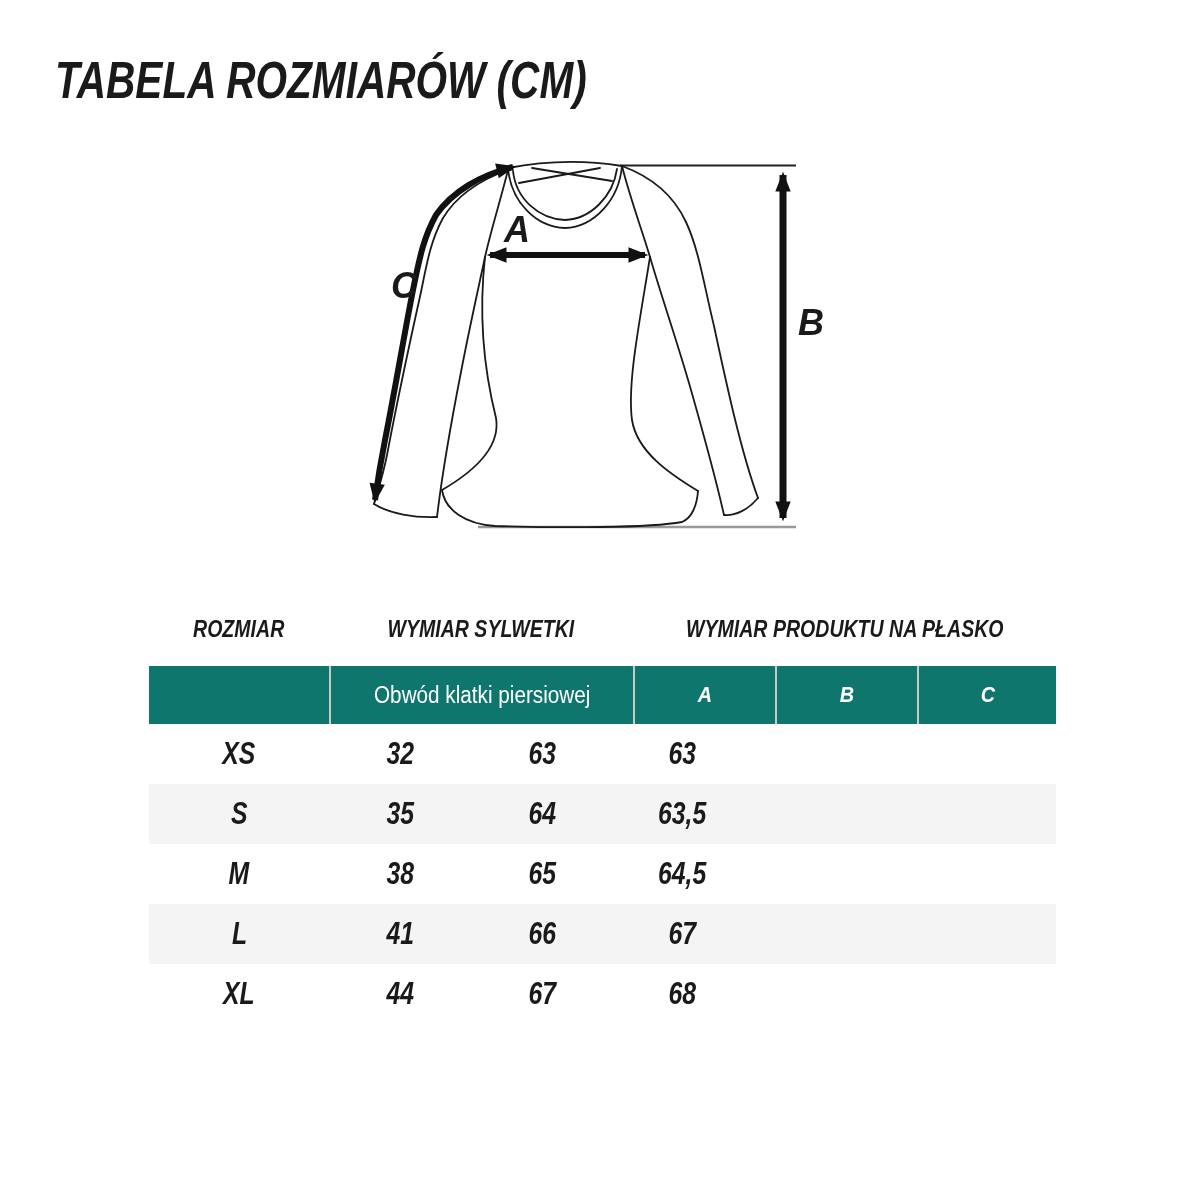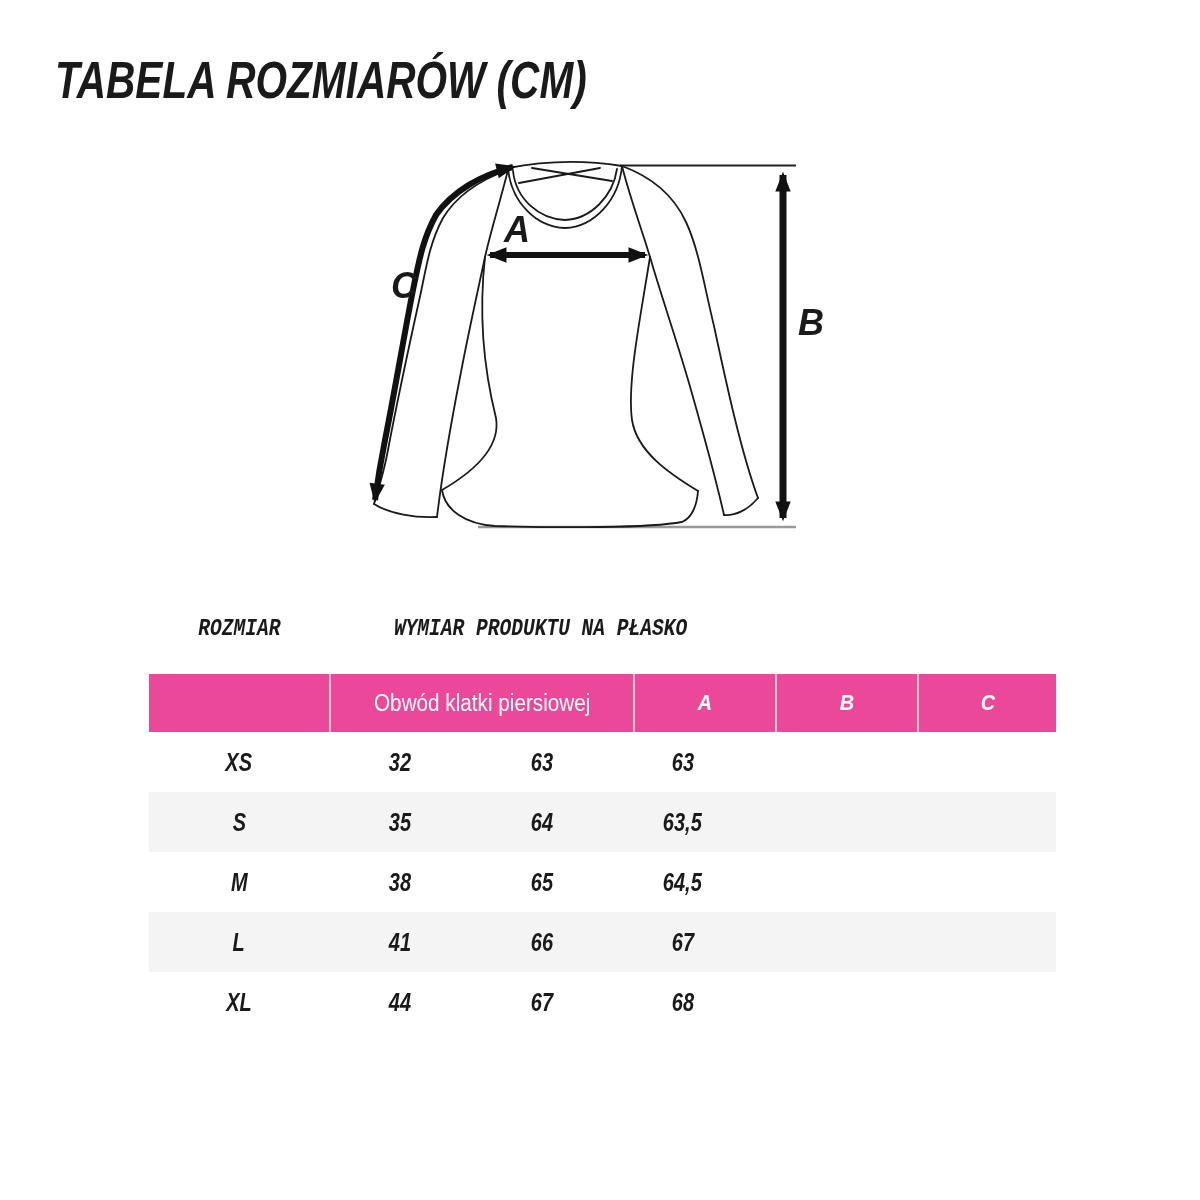--- a/index.html
+++ b/index.html
@@ -15,32 +15,32 @@
   .page-title .sqz { transform:scaleX(0.78); }
 
   .diagram { position:absolute; left:330px; top:130px; width:520px; height:420px; }
 
   .size-table { position:absolute; left:149px; top:612px; width:907px; }
   .c1{width:180px} .c2{width:304px} .c3{width:142px} .c4{width:142px} .c5{width:139px} .c345{width:423px}
 
   .col-heads { display:flex; height:34px; align-items:center; }
   .col-heads .cell {
     display:flex; justify-content:center; align-items:center;
-    font-weight:700; font-style:italic; font-size:23px; white-space:nowrap;font-family:Liberation Mono, monospace;
+    font-weight:700; font-style:italic; font-size:23px; white-space:nowrap;
   }
   .col-heads .sqz { transform-origin:center; transform:scaleX(0.85); }
 
-  .head-bar { display:flex; height:58px; margin-top:28px; background:#ec4899; color:#ffffff; }
+  .head-bar { display:flex; height:58px; margin-top:20px; background:#0f766e; color:#ffffff; }
   .head-bar .cell { display:flex; align-items:center; justify-content:center; border-left:2px solid #c9c9c9; box-sizing:border-box; white-space:nowrap; }
   .head-bar .cell:first-child { border-left:none; }
   .head-bar .chest-label { font-size:23px; font-weight:400; }
   .head-bar .abc-label   { font-size:22px; font-weight:700; font-style:italic; }
   .head-bar .sqz { transform-origin:center; transform:scaleX(0.9); }
 
-  .row { display:flex; height:60px; align-items:center; font-style:italic; font-weight:700; font-size:25px; }
+  .row { display:flex; height:60px; align-items:center; font-style:italic; font-weight:700; font-size:31px; }
   .row.stripe { background:#f4f4f4; }
   .row .cell { display:flex; justify-content:center; white-space:nowrap; }
   .row .sqz { transform-origin:center; transform:scaleX(0.8); }
 
   svg text { font-family:"Liberation Sans", sans-serif; }
 </style>
 </head>
 <body>
 
 <div class="canvas">
@@ -89,20 +89,23 @@
     <text x="481" y="205" text-anchor="middle" font-size="36" font-weight="bold" font-style="italic" fill="#1a1a1a">B</text>
     <text x="74" y="168" text-anchor="middle" font-size="36" font-weight="bold" font-style="italic" fill="#1a1a1a">C</text>
   </svg>
 
   <div class="size-table">
 
     <div class="col-heads">
       <div class="cell c1">
         <span class="sqz">ROZMIAR</span>
       </div>
+      <div class="cell c2">
+        <span class="sqz">WYMIAR SYLWETKI</span>
+      </div>
       <div class="cell c345">
         <span class="sqz">WYMIAR PRODUKTU NA PŁASKO</span>
       </div>
     </div>
 
     <div class="head-bar">
       <div class="cell c1"></div>
       <div class="cell c2 chest-label">
         <span class="sqz">Obwód klatki piersiowej</span>
       </div>

